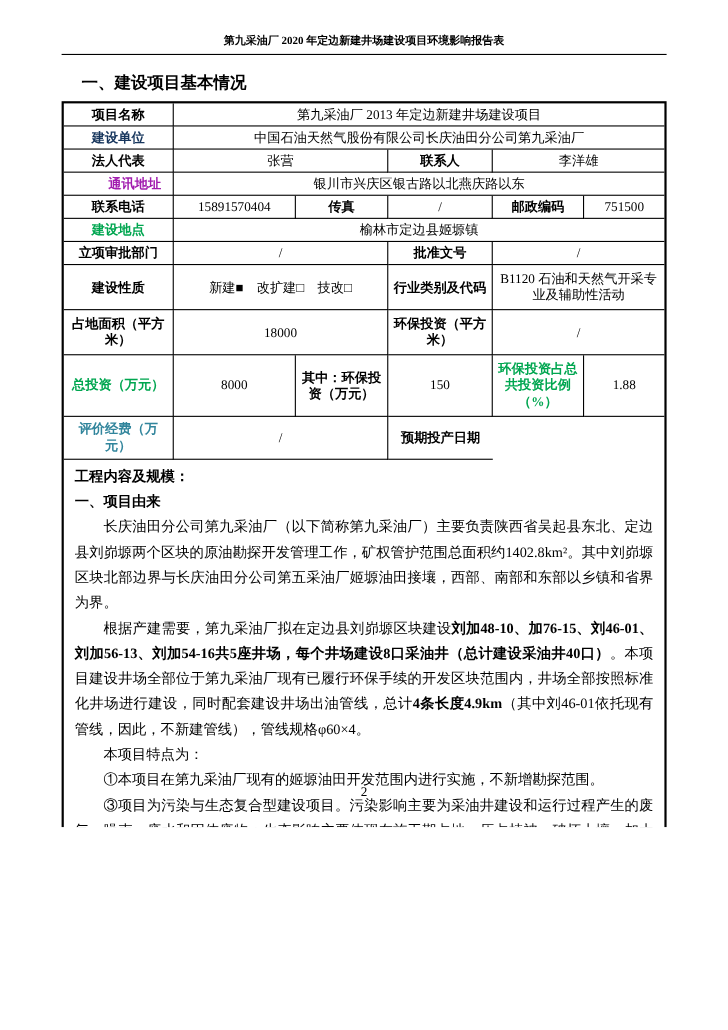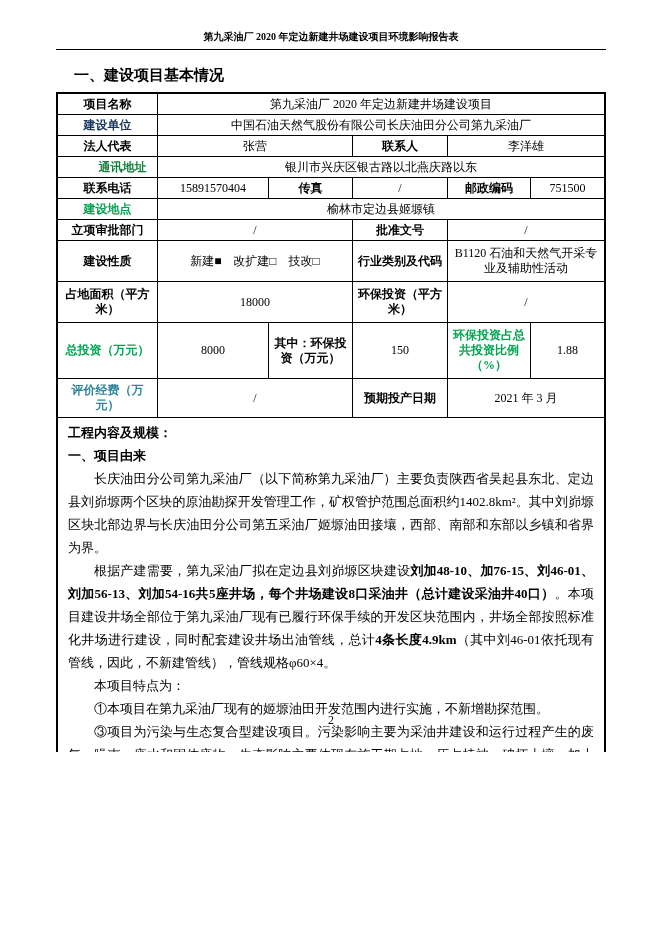--- a/index.html
+++ b/index.html
@@ -39,21 +39,21 @@
   .h3r{min-height:56px;}
   .h4r{min-height:39px;}
   .w-a{width:100px;}
   .w-b{width:111px;}
   .w-c{width:84px;}
   .w-d{width:95px;}
   .w-e{width:83px;}
   .fx{flex:1;}
   .w-bc{width:195px;}
   .c-navy{color:#17365D;}
-  .c-blue{color:#15803d;padding-left:33px;}
+  .c-blue{color:#a21caf;padding-left:33px;}
   .c-green{color:#00A650;}
   .c-teal{color:#31859C;}
   .big-cell{
     box-sizing:border-box;height:424px;overflow:hidden;
     padding:3px 10px 0 10px;font-size:13px;line-height:23px;
     text-align:justify;
   }
   .bc-title{font-weight:bold;}
   .bc-h{font-weight:bold;}
   .big-cell p{margin:0;text-indent:2em;}
@@ -71,21 +71,21 @@
     <div class="header-text">第九采油厂 2020 年定边新建井场建设项目环境影响报告表</div>
   </div>
 
   <div class="content">
     <div class="section-title">一、建设项目基本情况</div>
 
     <div class="tbl">
 
       <div class="tr">
         <div class="td label w-a h1r">项目名称</div>
-        <div class="td fx h1r">第九采油厂 2020 年定边新建井场建设项目</div>
+        <div class="td fx h1r">第九采油厂 2013 年定边新建井场建设项目</div>
       </div>
 
       <div class="tr">
         <div class="td label w-a h1r c-navy">建设单位</div>
         <div class="td fx h1r">中国石油天然气股份有限公司长庆油田分公司第九采油厂</div>
       </div>
 
       <div class="tr">
         <div class="td label w-a h1r">法人代表</div>
         <div class="td w-bc h1r">张营</div>
@@ -139,21 +139,20 @@
         <div class="td label w-c h3r">其中：环保投资（万元）</div>
         <div class="td w-d h3r">150</div>
         <div class="td label w-e h3r c-green">环保投资占总共投资比例（%）</div>
         <div class="td fx h3r">1.88</div>
       </div>
 
       <div class="tr">
         <div class="td label w-a h4r c-teal">评价经费（万元）</div>
         <div class="td w-bc h4r">/</div>
         <div class="td label w-d h4r">预期投产日期</div>
-        <div class="td fx h4r">2021 年 3 月</div>
       </div>
 
       <div class="big-cell">
         <div class="bc-title">工程内容及规模：</div>
         <div class="bc-h">一、项目由来</div>
         <p>长庆油田分公司第九采油厂（以下简称第九采油厂）主要负责陕西省吴起县东北、定边县刘峁塬两个区块的原油勘探开发管理工作，矿权管护范围总面积约1402.8km²。其中刘峁塬区块北部边界与长庆油田分公司第五采油厂姬塬油田接壤，西部、南部和东部以乡镇和省界为界。</p>
         <p><span>根据产建需要，第九采油厂拟在定边县刘峁塬区块建设</span><b>刘加48-10、加76-15、刘46-01、刘加56-13、刘加54-16共5座井场，每个井场建设8口采油井（总计建设采油井40口）</b><span>。本项目建设井场全部位于第九采油厂现有已履行环保手续的开发区块范围内，井场全部按照标准化井场进行建设，同时配套建设井场出油管线，总计</span><b>4条长度4.9km</b><span>（其中刘46-01依托现有管线，因此，不新建管线），管线规格φ60×4。</span></p>
         <p>本项目特点为：</p>
         <p>①本项目在第九采油厂现有的姬塬油田开发范围内进行实施，不新增勘探范围。</p>
         <p>③项目为污染与生态复合型建设项目。污染影响主要为采油井建设和运行过程产生的废气、噪声、废水和固体废物；生态影响主要体现在施工期占地、压占植被、破坏土壤、加大水土流失强度等方面。</p>

